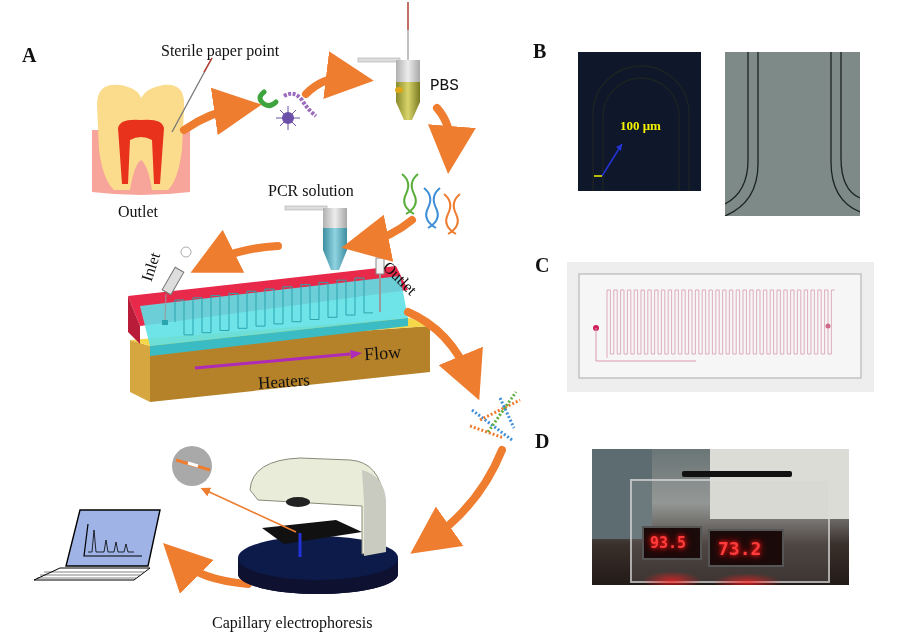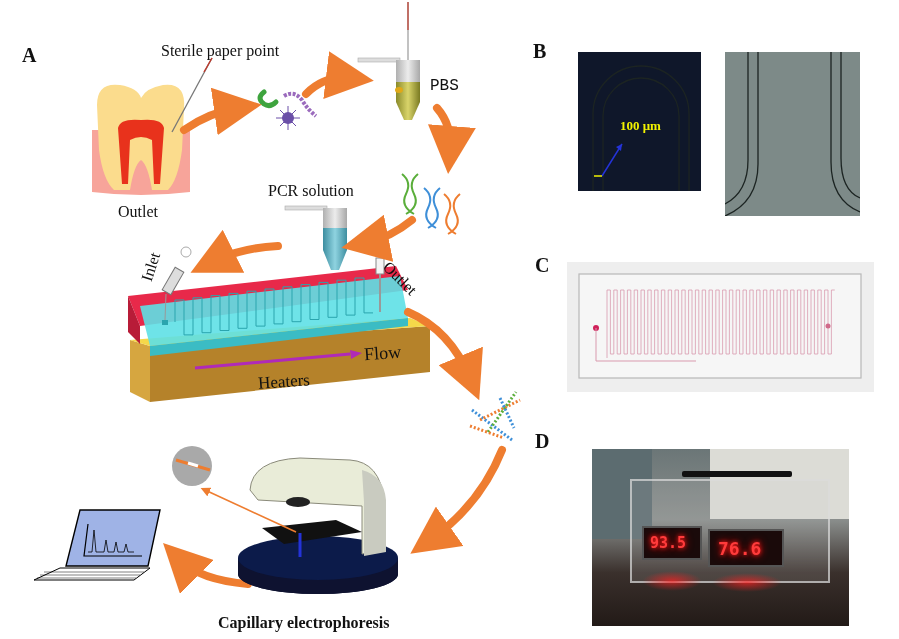--- a/index.html
+++ b/index.html
@@ -160,21 +160,21 @@
 </svg>
 
 <div class="abs lbl" style="left:161px;top:42px;">Sterile paper point</div>
 <div class="abs lbl" style="left:118px;top:203px;">Outlet</div>
 <div class="abs lbl" style="left:430px;top:77px;font-family:Liberation Mono, monospace;">PBS</div>
 <div class="abs lbl" style="left:268px;top:182px;">PCR solution</div>
 <div class="abs lbl" style="left:138px;top:278px;transform:rotate(-72deg);transform-origin:left top;">Inlet</div>
 <div class="abs lbl" style="left:392px;top:258px;transform:rotate(45deg);transform-origin:left top;">Outlet</div>
 <div class="abs lbl" style="left:364px;top:343px;font-size:18px;transform:rotate(-4deg);">Flow</div>
 <div class="abs lbl" style="left:258px;top:372px;font-size:17px;transform:rotate(-4deg);">Heaters</div>
-<div class="abs lbl" style="left:218px;top:614px;font-weight:bold;">Capillary electrophoresis</div>
+<div class="abs lbl" style="left:212px;top:614px;">Capillary electrophoresis</div>
 
 <div class="abs panel-letter" style="left:533px;top:40px;">B</div>
 <div class="photo" style="left:578px;top:52px;width:123px;height:139px;background:#0f172a;font-weight:bold;">
   <svg width="123" height="164">
     <path d="M15,164 L15,62 A48,48 0 0 1 111,62 L111,164" fill="none" stroke="#1c2422" stroke-width="1.3"></path>
     <path d="M25,164 L25,64 A38,38 0 0 1 101,64 L101,164" fill="none" stroke="#1c2422" stroke-width="1.3"></path>
     <line x1="24" y1="124" x2="44" y2="92" stroke="#2433d8" stroke-width="1.5"></line>
     <path d="M44,92 L38,95 L43,99 Z" fill="#2433d8"></path>
     <line x1="16" y1="124" x2="24" y2="124" stroke="#f2f200" stroke-width="1.5"></line>
   </svg>
@@ -196,26 +196,26 @@
     <g id="c-serp" stroke="#d99aae" stroke-width="0.8" fill="none">
         <path d="M40,96 L40.0,28 L43.4,28 L43.4,92 L46.8,92 L46.8,28 L50.2,28 L50.2,92 L53.6,92 L53.6,28 L57.0,28 L57.0,92 L60.4,92 L60.4,28 L63.8,28 L63.8,92 L67.2,92 L67.2,28 L70.6,28 L70.6,92 L74.0,92 L74.0,28 L77.4,28 L77.4,92 L80.8,92 L80.8,28 L84.2,28 L84.2,92 L87.6,92 L87.6,28 L91.0,28 L91.0,92 L94.4,92 L94.4,28 L97.8,28 L97.8,92 L101.2,92 L101.2,28 L104.6,28 L104.6,92 L108.0,92 L108.0,28 L111.4,28 L111.4,92 L114.8,92 L114.8,28 L118.2,28 L118.2,92 L121.6,92 L121.6,28 L125.0,28 L125.0,92 L128.4,92 L128.4,28 L131.8,28 L131.8,92 L135.2,92 L135.2,28 L138.6,28 L138.6,92 L142.0,92 L142.0,28 L145.4,28 L145.4,92 L148.8,92 L148.8,28 L152.2,28 L152.2,92 L155.6,92 L155.6,28 L159.0,28 L159.0,92 L162.4,92 L162.4,28 L165.8,28 L165.8,92 L169.2,92 L169.2,28 L172.6,28 L172.6,92 L176.0,92 L176.0,28 L179.4,28 L179.4,92 L182.8,92 L182.8,28 L186.2,28 L186.2,92 L189.6,92 L189.6,28 L193.0,28 L193.0,92 L196.4,92 L196.4,28 L199.8,28 L199.8,92 L203.2,92 L203.2,28 L206.6,28 L206.6,92 L210.0,92 L210.0,28 L213.4,28 L213.4,92 L216.8,92 L216.8,28 L220.2,28 L220.2,92 L223.6,92 L223.6,28 L227.0,28 L227.0,92 L230.4,92 L230.4,28 L233.8,28 L233.8,92 L237.2,92 L237.2,28 L240.6,28 L240.6,92 L244.0,92 L244.0,28 L247.4,28 L247.4,92 L250.8,92 L250.8,28 L254.2,28 L254.2,92 L257.6,92 L257.6,28 L261.0,28 L261.0,92 L264.4,92 L264.4,28 L267.8,28"></path>
       </g>
     <circle cx="29" cy="66" r="3" fill="#d0205a"></circle>
     <circle cx="261" cy="64" r="2.5" fill="#d06a8a"></circle>
     <path d="M29,66 L29,99 L129,99" stroke="#d99aae" stroke-width="1" fill="none"></path>
   </svg>
 </div>
 
 <div class="abs panel-letter" style="left:535px;top:430px;">D</div>
-<div class="photo" style="left:592px;top:449px;width:257px;height:177px;background:linear-gradient(180deg,#6b7677 0%,#8a8e8c 40%,#3a302c 70%,#221a17 100%);">
+<div class="photo" style="left:592px;top:449px;width:257px;height:136px;background:linear-gradient(180deg,#6b7677 0%,#8a8e8c 40%,#3a302c 70%,#221a17 100%);">
   <div class="abs" style="left:118px;top:0;width:139px;height:70px;background:#dcdcd6;"></div>
   <div class="abs" style="left:0;top:0;width:60px;height:90px;background:#5c6c70;"></div>
   <div class="abs" style="left:38px;top:30px;width:196px;height:100px;border:2px solid rgba(220,220,220,0.7);background:rgba(200,200,200,0.15);"></div>
   <div class="abs" style="left:90px;top:22px;width:110px;height:6px;background:#111;border-radius:2px;"></div>
   <div class="abs" style="left:50px;top:77px;width:56px;height:30px;background:#1a0a0a;border:2px solid #555;">
     <span class="seg abs" style="left:6px;top:6px;font-size:15px;">93.5</span>
   </div>
   <div class="abs" style="left:116px;top:80px;width:72px;height:34px;background:#1a0a0a;border:2px solid #555;">
-    <span class="seg abs" style="left:8px;top:7px;font-size:18px;">76.6</span>
+    <span class="seg abs" style="left:8px;top:7px;font-size:18px;">73.2</span>
   </div>
   <div class="abs" style="left:50px;top:122px;width:60px;height:20px;background:radial-gradient(ellipse,#ff2020 0%,rgba(255,0,0,0) 70%);opacity:0.7;"></div>
   <div class="abs" style="left:120px;top:124px;width:70px;height:19px;background:radial-gradient(ellipse,#ff2020 0%,rgba(255,0,0,0) 70%);opacity:0.7;"></div>
 </div>
 
 </body></html>

